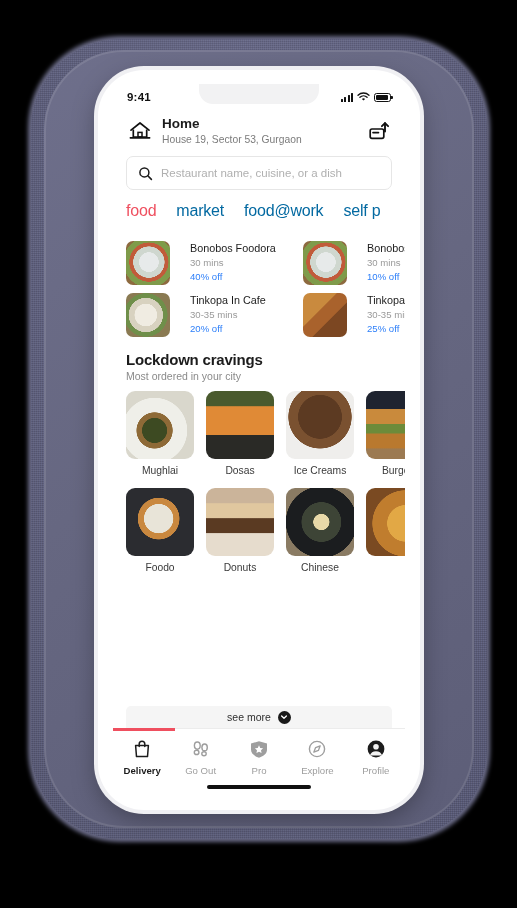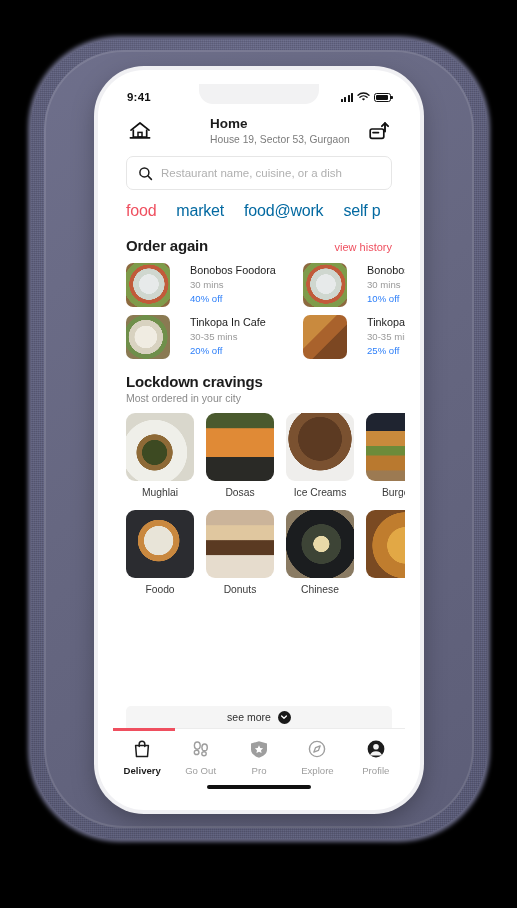--- a/index.html
+++ b/index.html
@@ -86,21 +86,21 @@
   .bars i:nth-child(3){height:7px}.bars i:nth-child(4){height:9px}
   .battery {
     width: 17px; height: 9px; border: 1.3px solid #111; border-radius: 2.6px;
     position: relative; padding: 1px;
   }
   .battery::after{content:"";position:absolute;right:-3px;top:2.6px;width:1.6px;height:3.4px;background:#111;border-radius:0 1px 1px 0;}
   .battery b{display:block;height:100%;width:92%;background:#111;border-radius:1px;}
 
   
   .header { flex: 0 0 auto; padding: 6px 14px 4px; display: flex; align-items: center; gap: 9px; }
-  .addr { flex: 1; min-width: 0; margin-left: 48px; }
+  .addr { flex: 1; min-width: 0; }
   .addr-title { font-size: 13.5px; font-weight: 700; color: #1c1c1c; line-height: 1.25; }
   .addr-sub { font-size: 10.3px; color: #7b7b7b; line-height: 1.3; white-space: nowrap; overflow: hidden; }
   .icon-share { flex: 0 0 auto; }
 
   
   .searchwrap { flex: 0 0 auto; padding: 6px 13px 0; }
   .searchbar {
     height: 34px; border: 1px solid #e6e6e6; border-radius: 7px;
     display: flex; align-items: center; gap: 8px; padding: 0 11px; background:#fff;
   }
@@ -237,24 +237,20 @@
     <div class="tabs">
       <div class="tab active">food</div>
       <div class="tab">market</div>
       <div class="tab">food@work</div>
       <div class="tab">self p</div>
     </div>
 
     <div class="body">
 
       <div class="sect">
-        <div class="sect-head">
-          <div class="sect-title">Order again</div>
-          <div class="link">view history</div>
-        </div>
         <div class="oa-grid">
 
           <div class="oa-card">
             <div class="oa-thumb" style="background-image:radial-gradient(circle at 52% 48%,#e7eaea 0 30%,#cfd7cf 31% 48%,#c15b3a 49% 60%,#7f9b4a 61% 78%,#8d6a3f 79% 100%)"></div>
             <div class="oa-info">
               <div class="oa-name">Bonobos Foodora</div>
               <div class="oa-time">30 mins</div>
               <div class="oa-off">40% off</div>
             </div>
           </div>

